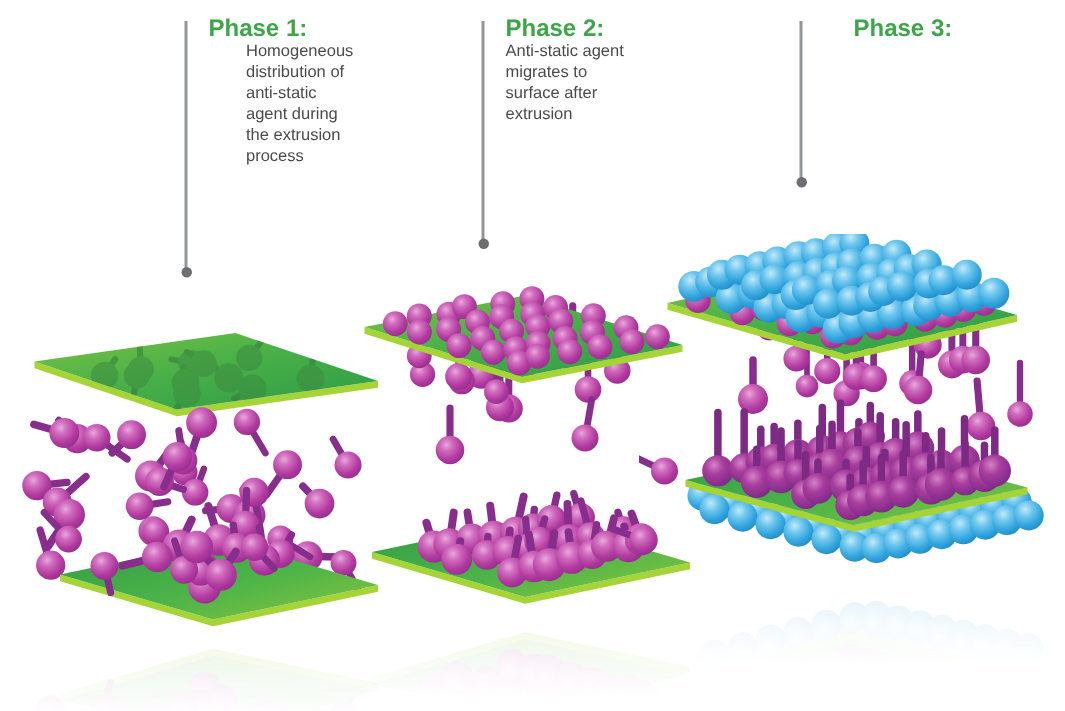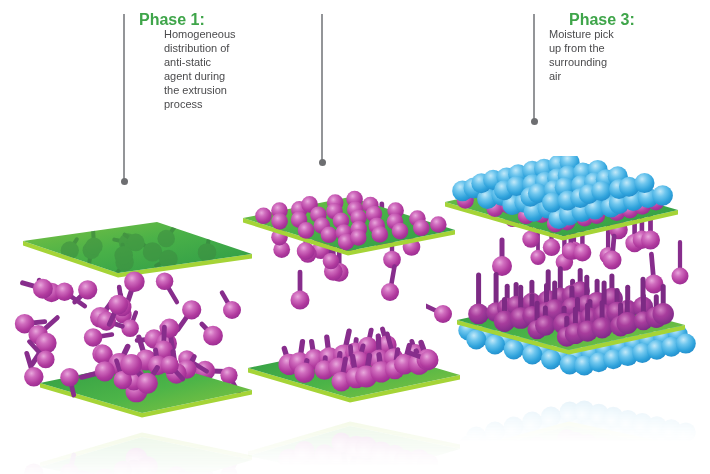--- a/index.html
+++ b/index.html
@@ -40,26 +40,29 @@
 
   <div class="caption" style="left:139px; top:13px;">
     <div class="cap-label" style="color: rgb(63, 165, 74);">Phase 1:</div>
     <div class="cap-body" style="color: rgb(75, 75, 77); margin-left: 25px;">Homogeneous
 distribution of
 anti-static
 agent during
 the extrusion
 process</div>
   </div>
+  <div class="caption" style="left:337px; top:13px;">
+    <div class="cap-label" style="color: rgb(63, 165, 74);">Phase 2:</div>
+    <div class="cap-body" style="color: rgb(75, 75, 77);">Anti-static agent
+migrates to
+surface after
+extrusion</div>
+  </div>
   <div class="caption" style="left:549px; top:13px;">
     <div class="cap-label" style="color: rgb(63, 165, 74); margin-left: 20px;">Phase 3:</div>
-    <div class="cap-body" style="color: rgb(75, 75, 77);">Moisture pick
-up from the
-surrounding
-air</div>
   </div>
 
   <svg width="0" height="0" style="position:absolute" aria-hidden="true">
     <defs>
       <linearGradient id="gradFilm" x1="0" y1="0" x2="1" y2="1">
         <stop offset="0%" stop-color="#7dc242"></stop>
           <stop offset="45%" stop-color="#4ab148"></stop>
           <stop offset="100%" stop-color="#2c9a47"></stop>
       </linearGradient>
       <linearGradient id="gradFilmB" x1="0" y1="0" x2="1" y2="1">

